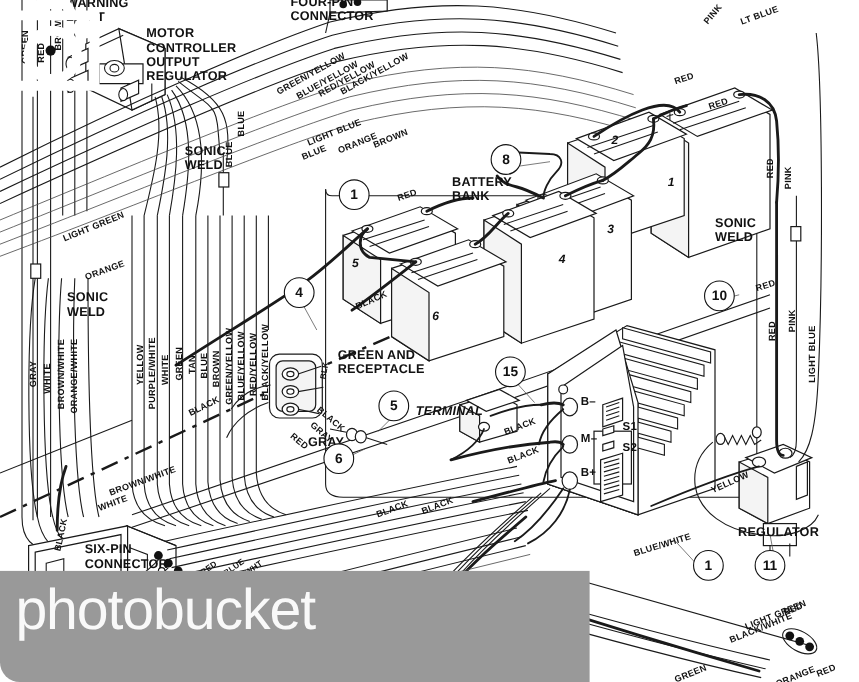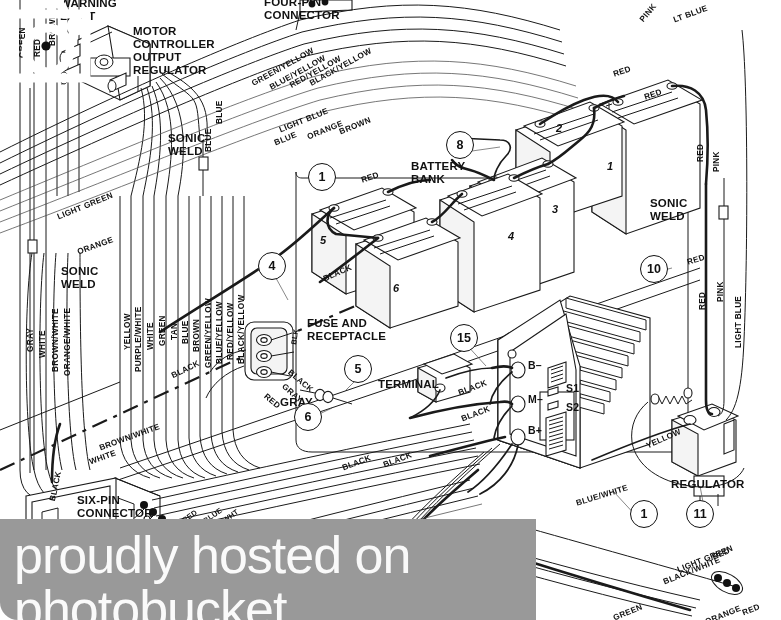--- a/index.html
+++ b/index.html
@@ -420,24 +420,24 @@
   <div class="lbl big" style="left:60px;top:-3px;">WARNING
 LIGHT</div>
   <div class="lbl big" style="left:133px;top:25px;">MOTOR
 CONTROLLER
 OUTPUT
 REGULATOR</div>
   <div class="lbl big" style="left:264px;top:-4px;">FOUR-PIN
 CONNECTOR</div>
   <div class="lbl big" style="left:411px;top:160px;">BATTERY
 BANK</div>
-  <div class="lbl big" style="left:307px;top:317px;">FUSE AND
+  <div class="lbl big" style="left:307px;top:317px;">GREEN AND
 RECEPTACLE</div>
   <div class="lbl big" style="left:280px;top:396px;">GRAY</div>
-  <div class="lbl big" style="left:378px;top:378px;">TERMINAL</div>
+  <div class="lbl big" style="left:378px;top:368px;font-style:italic;">TERMINAL</div>
   <div class="lbl big" style="left:77px;top:466px;margin-top:28px;">SIX-PIN
 CONNECTOR</div>
   <div class="lbl big" style="left:36px;top:537px;color:#1a1a1a;">ONBOARD
 COMPUTER</div>
   <div class="lbl big" style="left:671px;top:478px;">REGULATOR</div>
   <div class="lbl big" style="left:61px;top:265px;">SONIC
 WELD</div>
   <div class="lbl big" style="left:168px;top:132px;">SONIC
 WELD</div>
   <div class="lbl big" style="left:650px;top:197px;">SONIC
@@ -535,21 +535,20 @@
   <div class="cnum" style="left:640px;top:255px;">10</div>
   <div class="cnum" style="left:450px;top:324px;">15</div>
   <div class="cnum" style="left:630px;top:500px;">1</div>
   <div class="cnum" style="left:686px;top:500px;">11</div>
   <div class="cnum sm" style="left:432px;top:556px;">11</div>
   <div class="cnum sm" style="left:452px;top:586px;">12</div>
   <div class="cnum sm" style="left:130px;top:596px;">7</div>
 
   <div id="wm-band"></div>
   <div id="wm-text">
-    <div>proudly hosted on</div>
     <div>photobucket</div>
   </div>
   <svg id="wm-icon" viewBox="0 0 96 90">
     <path class="f" d="M10 14 H86 V78 H10 Z"></path>
     <circle class="f" cx="48" cy="50" r="22"></circle>
     <path class="f" d="M30 14 L36 4 H60 L66 14"></path>
     <circle class="f" cx="76" cy="26" r="5"></circle>
   </svg>
 
 </div>

